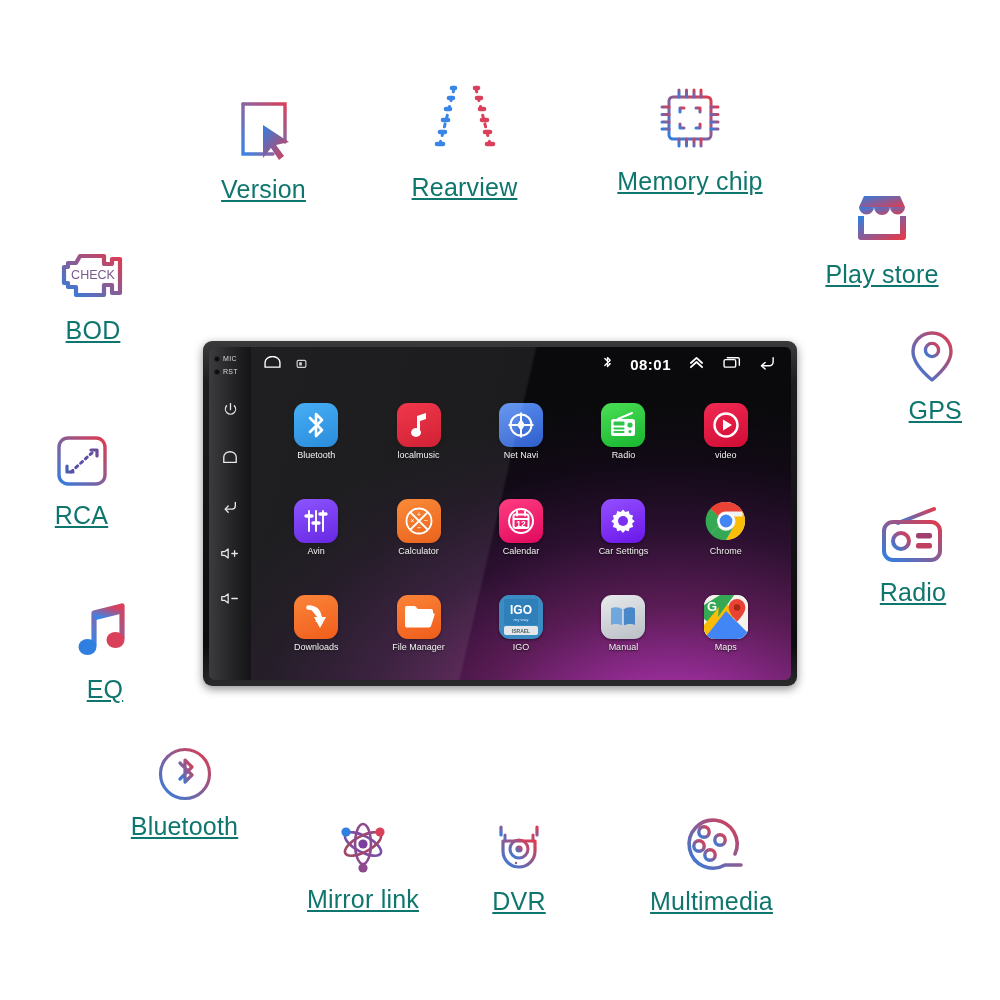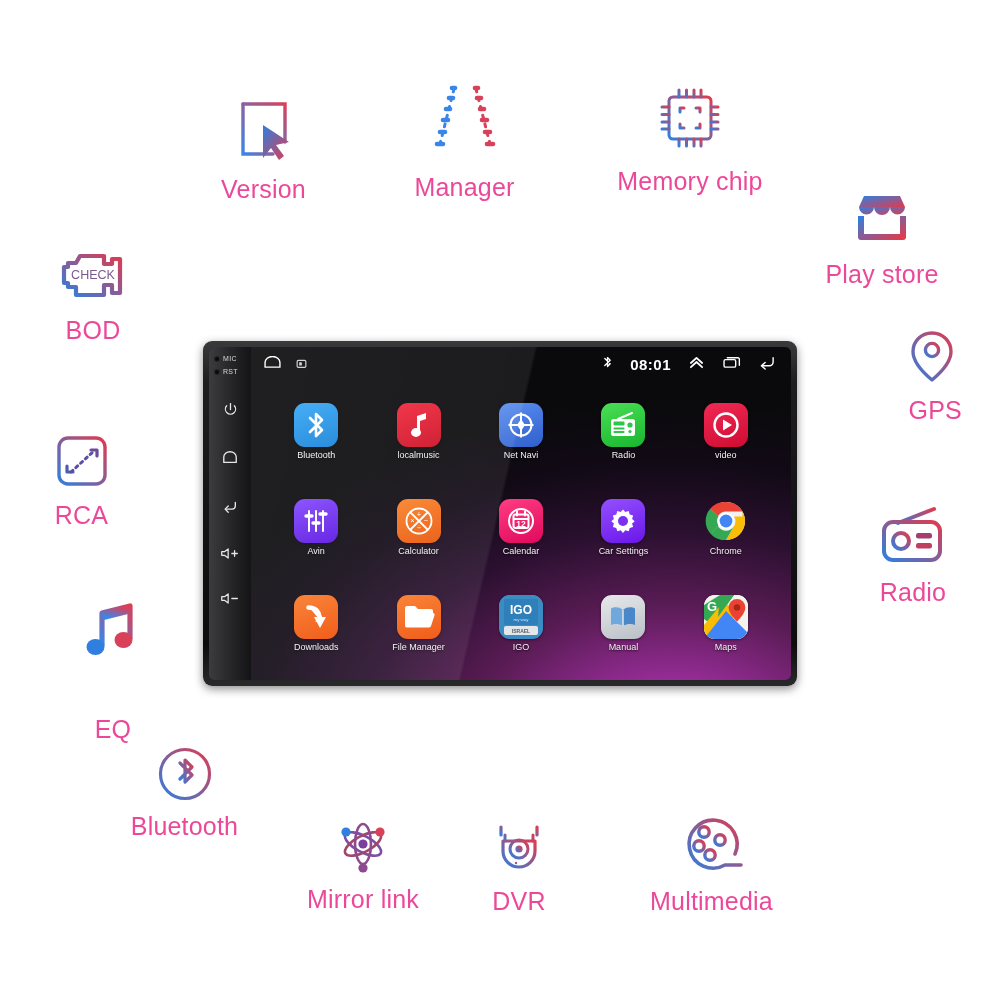--- a/index.html
+++ b/index.html
@@ -7,22 +7,22 @@
     width:1000px;height:1000px;background:#ffffff;
     font-family:"Liberation Sans","DejaVu Sans",sans-serif;
     overflow:hidden;position:relative;
   }
   #stage{position:absolute;inset:0;}
 
   
   .feature{position:absolute;display:flex;flex-direction:column;align-items:center;}
   .feature .ficon{display:block;}
   .feature .flabel{
-    margin-top:6px;color:#ec4899;font-size:25px;line-height:1.1;
-    white-space:nowrap;letter-spacing:.2px;font-weight:400;
+    margin-top:6px;color:#0f766e;font-size:25px;line-height:1.1;
+    white-space:nowrap;letter-spacing:.2px;font-weight:400;text-decoration:underline;
   }
 
   
   #unit{
     position:absolute;left:203px;top:341px;width:594px;height:345px;
     border-radius:9px;
     background:linear-gradient(180deg,#3a3a3c 0%,#1e1e20 12%,#141416 50%,#0c0c0e 88%,#2a2a2c 100%);
     box-shadow:0 3px 10px rgba(0,0,0,.45);
     padding:0;box-sizing:border-box;
   }
@@ -118,21 +118,21 @@
             <path d="M61 37 L65 37"></path>
           <path d="M63 48 L68 48"></path>
             <path d="M66 60 L71 60"></path>
             <path d="M68 72 L74 72"></path>
         </g>
         <g stroke="#d9405a" stroke-width="3" stroke-linecap="round" fill="none" stroke-dasharray="3 6">
           <path d="M57 17 L71 72"></path>
         </g>
       </svg>
     </span>
-    <span class="flabel">Manager</span>
+    <span class="flabel">Rearview</span>
   </div>
 
   <div class="feature" style="left:600px;top:78px;width:180px;">
     <span class="ficon">
       <svg width="80" height="80" viewBox="0 0 80 80">
         <g stroke="url(#g1)" stroke-width="3" fill="none" stroke-linecap="round">
           <rect x="19" y="19" width="42" height="42" rx="4"></rect>
           <path d="M29 12 V19 M36.5 12 V19 M44 12 V19 M51 12 V19"></path>
           <path d="M29 61 V68 M36.5 61 V68 M44 61 V68 M51 61 V68"></path>
           <path d="M12 29 H19 M12 36.5 H19 M12 44 H19 M12 51 H19"></path>
@@ -230,21 +230,21 @@
   <div class="feature" style="left:107px;top:745px;width:155px;">
     <span class="ficon">
       <svg width="58" height="58" viewBox="0 0 58 58">
         <circle cx="29" cy="29" r="24.5" fill="none" stroke="url(#g1)" stroke-width="3.2"></circle>
         <path d="M24 18 L36 30 L29 37 V15 L36 22 L24 34" fill="none" stroke="url(#g1)" stroke-width="3.2" stroke-linecap="round" stroke-linejoin="round"></path>
       </svg>
     </span>
     <span class="flabel">Bluetooth</span>
   </div>
 
-  <div class="feature" style="left:72px;top:598px;width:82px;gap:40px;">
+  <div class="feature" style="left:64px;top:598px;width:82px;">
     <span class="ficon">
       <svg width="62" height="68" viewBox="0 0 62 68">
         <path d="M20 48 V15 L48 8 V41" fill="none" stroke="url(#gv)" stroke-width="5.2" stroke-linejoin="round"></path>
         <path d="M20 18 L48 11" fill="none" stroke="url(#gv)" stroke-width="9"></path>
         <ellipse cx="13.5" cy="49" rx="9" ry="8" fill="#2f7fe0"></ellipse>
         <ellipse cx="41.5" cy="42" rx="9" ry="8" fill="#d9405a"></ellipse>
       </svg>
     </span>
     <span class="flabel">EQ</span>
   </div>

